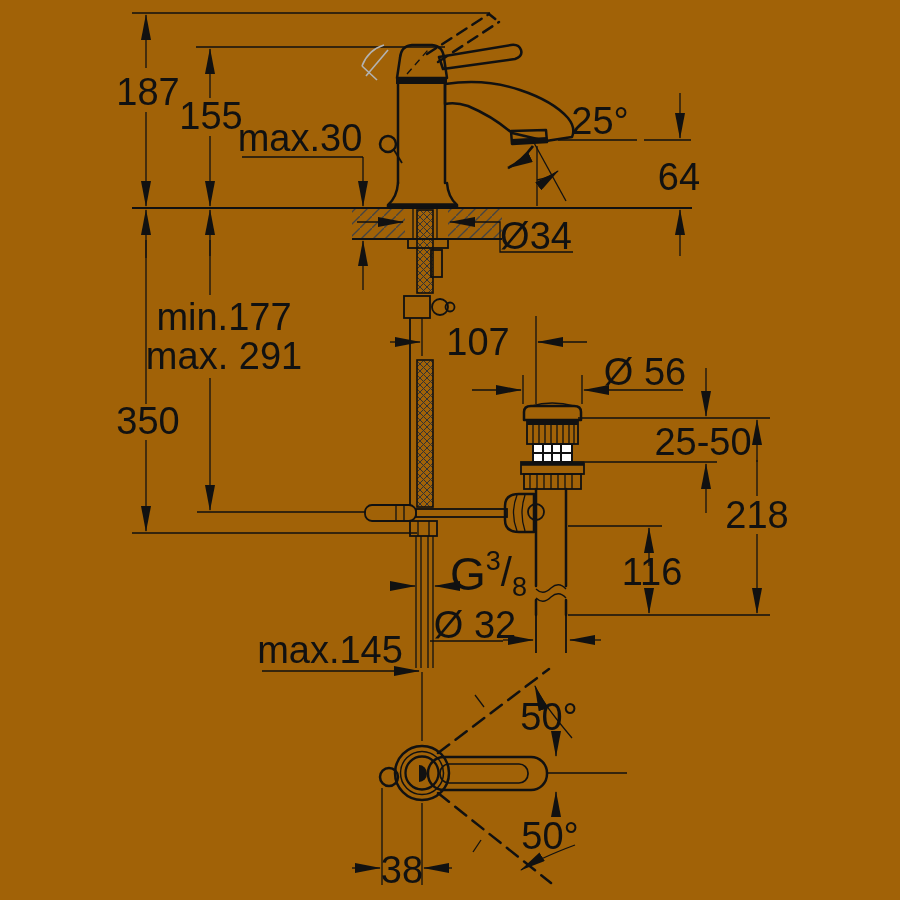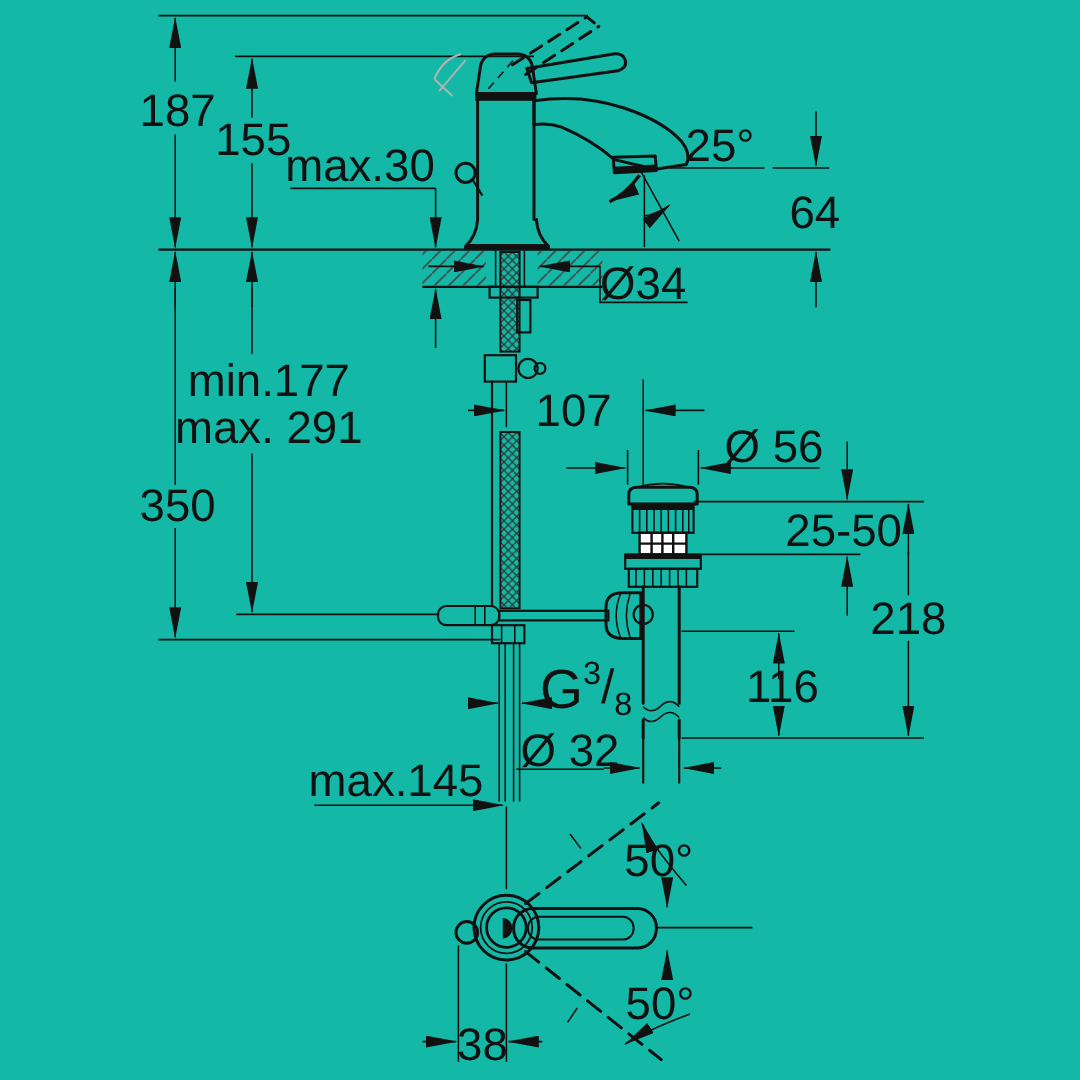--- a/index.html
+++ b/index.html
@@ -1,16 +1,16 @@
 <!DOCTYPE html>
 <html><head>
 <meta charset="utf-8">
 <style>
   html,body{margin:0;padding:0;background:#ffffff;}
-  .stage{width:900px;height:900px;background:#14b8a6;position:relative;font-family:"Liberation Sans",sans-serif;}
+  .stage{width:900px;height:900px;background:#a16207;position:relative;font-family:"Liberation Sans",sans-serif;}
   svg{display:block;}
   text{fill:#111;font-family:"Liberation Sans","DejaVu Sans",sans-serif;}
   .dim{font-size:38px;}
   .outline{stroke:#111;stroke-width:2.5;fill:none;stroke-linecap:round;stroke-linejoin:round;}
   .thin{stroke:#111;stroke-width:1.3;fill:none;}
   .med{stroke:#111;stroke-width:1.8;fill:none;}
   .ghost{stroke:#b3b3b3;stroke-width:1.6;fill:none;}
 </style>
 </head>
 <body>

